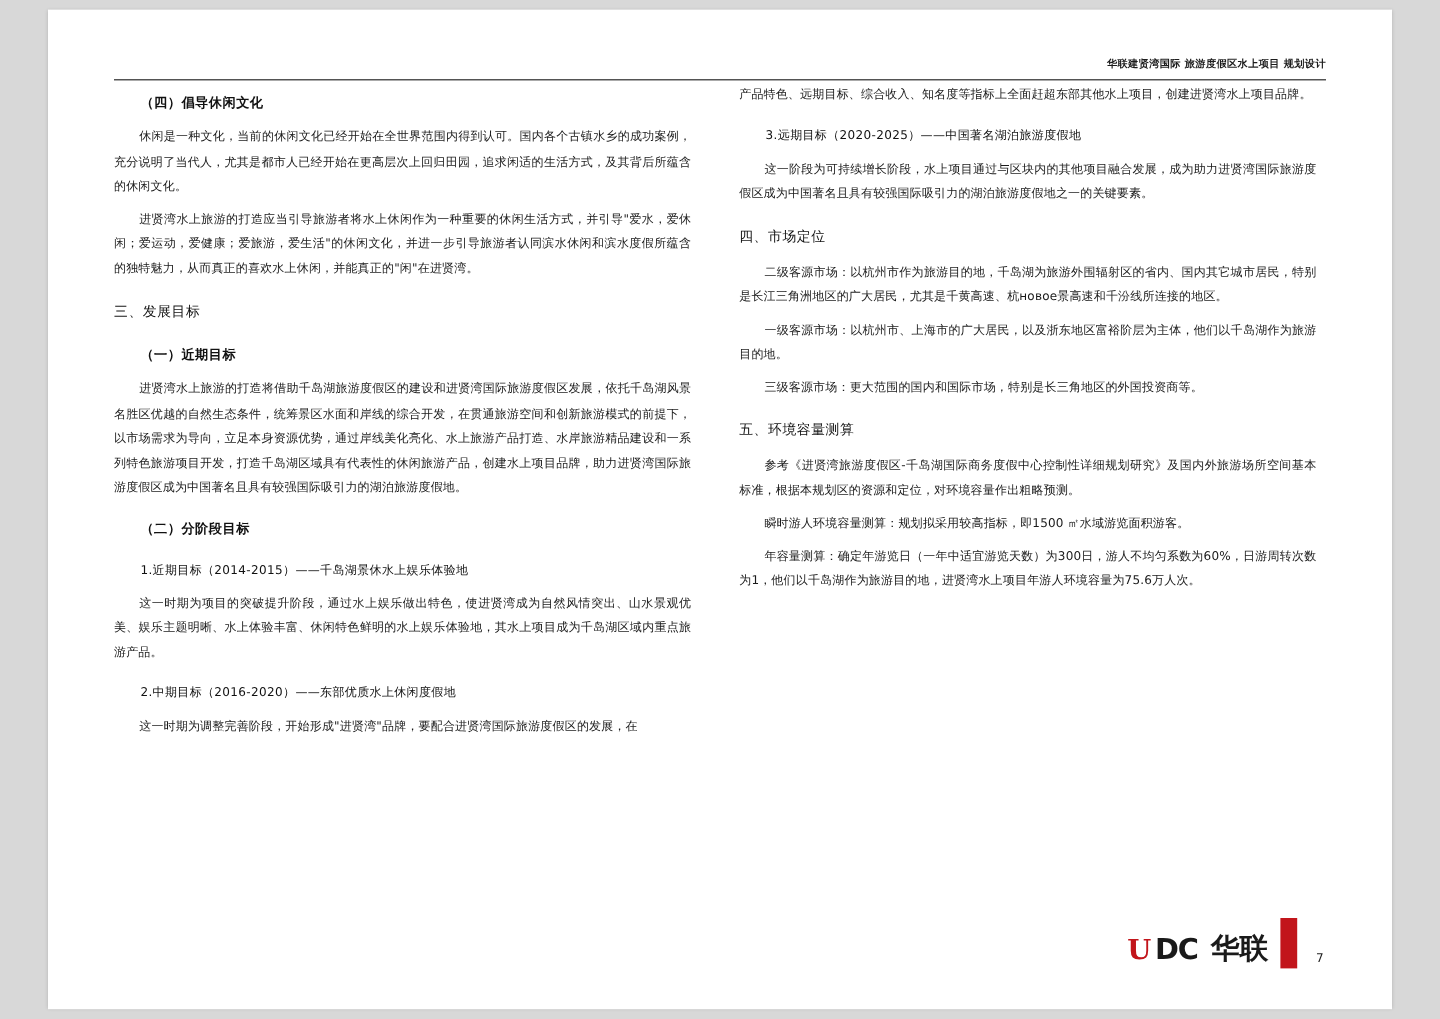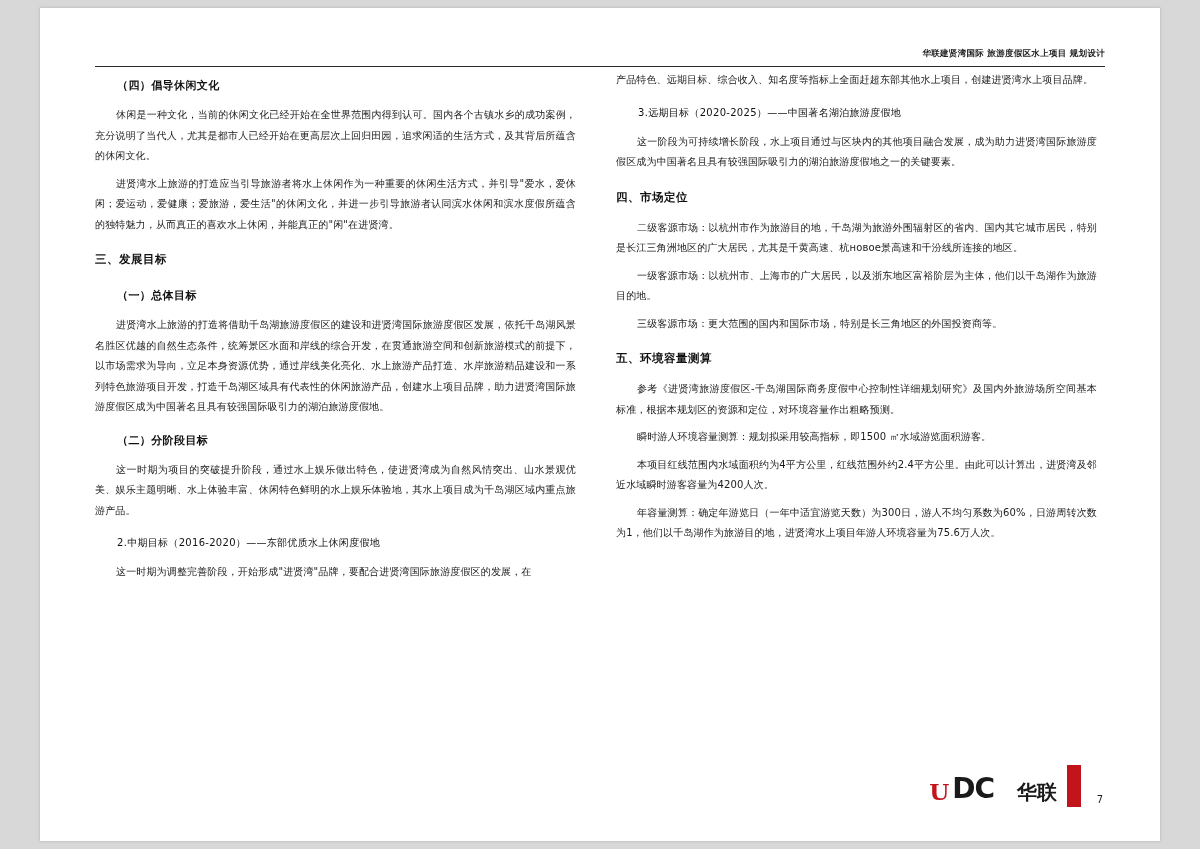--- a/index.html
+++ b/index.html
@@ -48,21 +48,21 @@
     height: 680px;
     display: flex;
     gap: 40px;
   }
   .col {
     width: 481px;
     position: relative;
   }
   h2.sec {
     font-size: 11.5px;
-    font-weight: bold;
+    font-weight: normal;
     color: #111;
     margin: 0 0 13px 0;
     padding: 10px 0 0 0;
     letter-spacing: 0.5px;
   }
   h3.sub {
     font-size: 11px;
     font-weight: bold;
     color: #111;
     margin: 0 0 12px 0;
@@ -105,33 +105,33 @@
     gap: 3px;
   }
   .logo-u {
     font-size: 23px;
     font-weight: bold;
     color: #c2151b;
     line-height: 1;
     font-family: "DejaVu Serif", serif;
   }
   .logo-dc {
-    font-size: 28px;
+    font-size: 24px;
     font-weight: bold;
     color: #1a1a1a;
     line-height: 1;
     letter-spacing: -1px;
     font-family: "DejaVu Sans", sans-serif;
   }
   .logo-cn {
-    font-size: 20px;
+    font-size: 24px;
     font-weight: bold;
     color: #1a1a1a;
     line-height: 1.05;
-    margin-left: 20px;
+    margin-left: 8px;
   }
   .red-bar {
     position: absolute;
     right: 24px;
     bottom: -4px;
     width: 14px;
     height: 42px;
     background: #c2151b;
   }
   .page-num {
@@ -150,39 +150,39 @@
   <div class="header">
     <div class="header-title">华联建贤湾国际 旅游度假区水上项目 规划设计</div>
   </div>
 
   <div class="columns">
     <div class="col" id="left-col">
         <h3 class="sub">（四）倡导休闲文化</h3>
         <p class="para">休闲是一种文化，当前的休闲文化已经开始在全世界范围内得到认可。国内各个古镇水乡的成功案例，充分说明了当代人，尤其是都市人已经开始在更高层次上回归田园，追求闲适的生活方式，及其背后所蕴含的休闲文化。</p>
         <p class="para">进贤湾水上旅游的打造应当引导旅游者将水上休闲作为一种重要的休闲生活方式，并引导"爱水，爱休闲；爱运动，爱健康；爱旅游，爱生活"的休闲文化，并进一步引导旅游者认同滨水休闲和滨水度假所蕴含的独特魅力，从而真正的喜欢水上休闲，并能真正的"闲"在进贤湾。</p>
         <h2 class="sec">三、发展目标</h2>
-        <h3 class="sub">（一）总体目标</h3>
+        <h3 class="sub">（一）近期目标</h3>
         <p class="para">进贤湾水上旅游的打造将借助千岛湖旅游度假区的建设和进贤湾国际旅游度假区发展，依托千岛湖风景名胜区优越的自然生态条件，统筹景区水面和岸线的综合开发，在贯通旅游空间和创新旅游模式的前提下，以市场需求为导向，立足本身资源优势，通过岸线美化亮化、水上旅游产品打造、水岸旅游精品建设和一系列特色旅游项目开发，打造千岛湖区域具有代表性的休闲旅游产品，创建水上项目品牌，助力进贤湾国际旅游度假区成为中国著名且具有较强国际吸引力的湖泊旅游度假地。</p>
         <h3 class="sub">（二）分阶段目标</h3>
+        <h4 class="subsub">1.近期目标（2014-2015）——千岛湖景休水上娱乐体验地</h4>
         <p class="para">这一时期为项目的突破提升阶段，通过水上娱乐做出特色，使进贤湾成为自然风情突出、山水景观优美、娱乐主题明晰、水上体验丰富、休闲特色鲜明的水上娱乐体验地，其水上项目成为千岛湖区域内重点旅游产品。</p>
         <h4 class="subsub">2.中期目标（2016-2020）——东部优质水上休闲度假地</h4>
         <p class="para">这一时期为调整完善阶段，开始形成"进贤湾"品牌，要配合进贤湾国际旅游度假区的发展，在</p>
       </div>
     <div class="col" id="right-col">
         <p class="para noindent">产品特色、远期目标、综合收入、知名度等指标上全面赶超东部其他水上项目，创建进贤湾水上项目品牌。</p>
         <h4 class="subsub">3.远期目标（2020-2025）——中国著名湖泊旅游度假地</h4>
         <p class="para">这一阶段为可持续增长阶段，水上项目通过与区块内的其他项目融合发展，成为助力进贤湾国际旅游度假区成为中国著名且具有较强国际吸引力的湖泊旅游度假地之一的关键要素。</p>
         <h2 class="sec">四、市场定位</h2>
         <p class="para">二级客源市场：以杭州市作为旅游目的地，千岛湖为旅游外围辐射区的省内、国内其它城市居民，特别是长江三角洲地区的广大居民，尤其是千黄高速、杭новое景高速和千汾线所连接的地区。</p>
         <p class="para">一级客源市场：以杭州市、上海市的广大居民，以及浙东地区富裕阶层为主体，他们以千岛湖作为旅游目的地。</p>
         <p class="para">三级客源市场：更大范围的国内和国际市场，特别是长三角地区的外国投资商等。</p>
         <h2 class="sec">五、环境容量测算</h2>
         <p class="para">参考《进贤湾旅游度假区-千岛湖国际商务度假中心控制性详细规划研究》及国内外旅游场所空间基本标准，根据本规划区的资源和定位，对环境容量作出粗略预测。</p>
         <p class="para">瞬时游人环境容量测算：规划拟采用较高指标，即1500 ㎡水域游览面积游客。</p>
-        <p class="para">本项目红线范围内水域面积约为4平方公里，红线范围外约2.4平方公里。由此可以计算出，进贤湾及邻近水域瞬时游客容量为4200人次。</p>
         <p class="para">年容量测算：确定年游览日（一年中适宜游览天数）为300日，游人不均匀系数为60%，日游周转次数为1，他们以千岛湖作为旅游目的地，进贤湾水上项目年游人环境容量为75.6万人次。</p>
       </div>
   </div>
 
   <div class="footer">
     <div class="logo">
       <span class="logo-u">U</span>
       <span class="logo-dc">DC</span>
       <span class="logo-cn">华联</span>
     </div>

